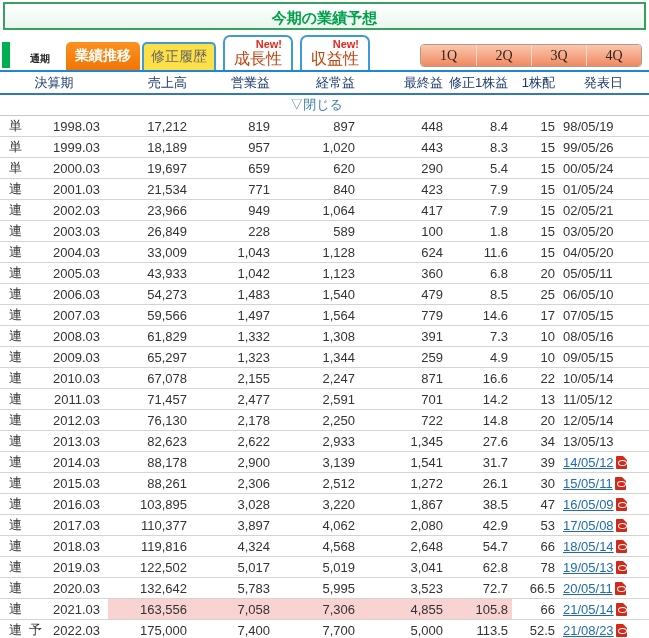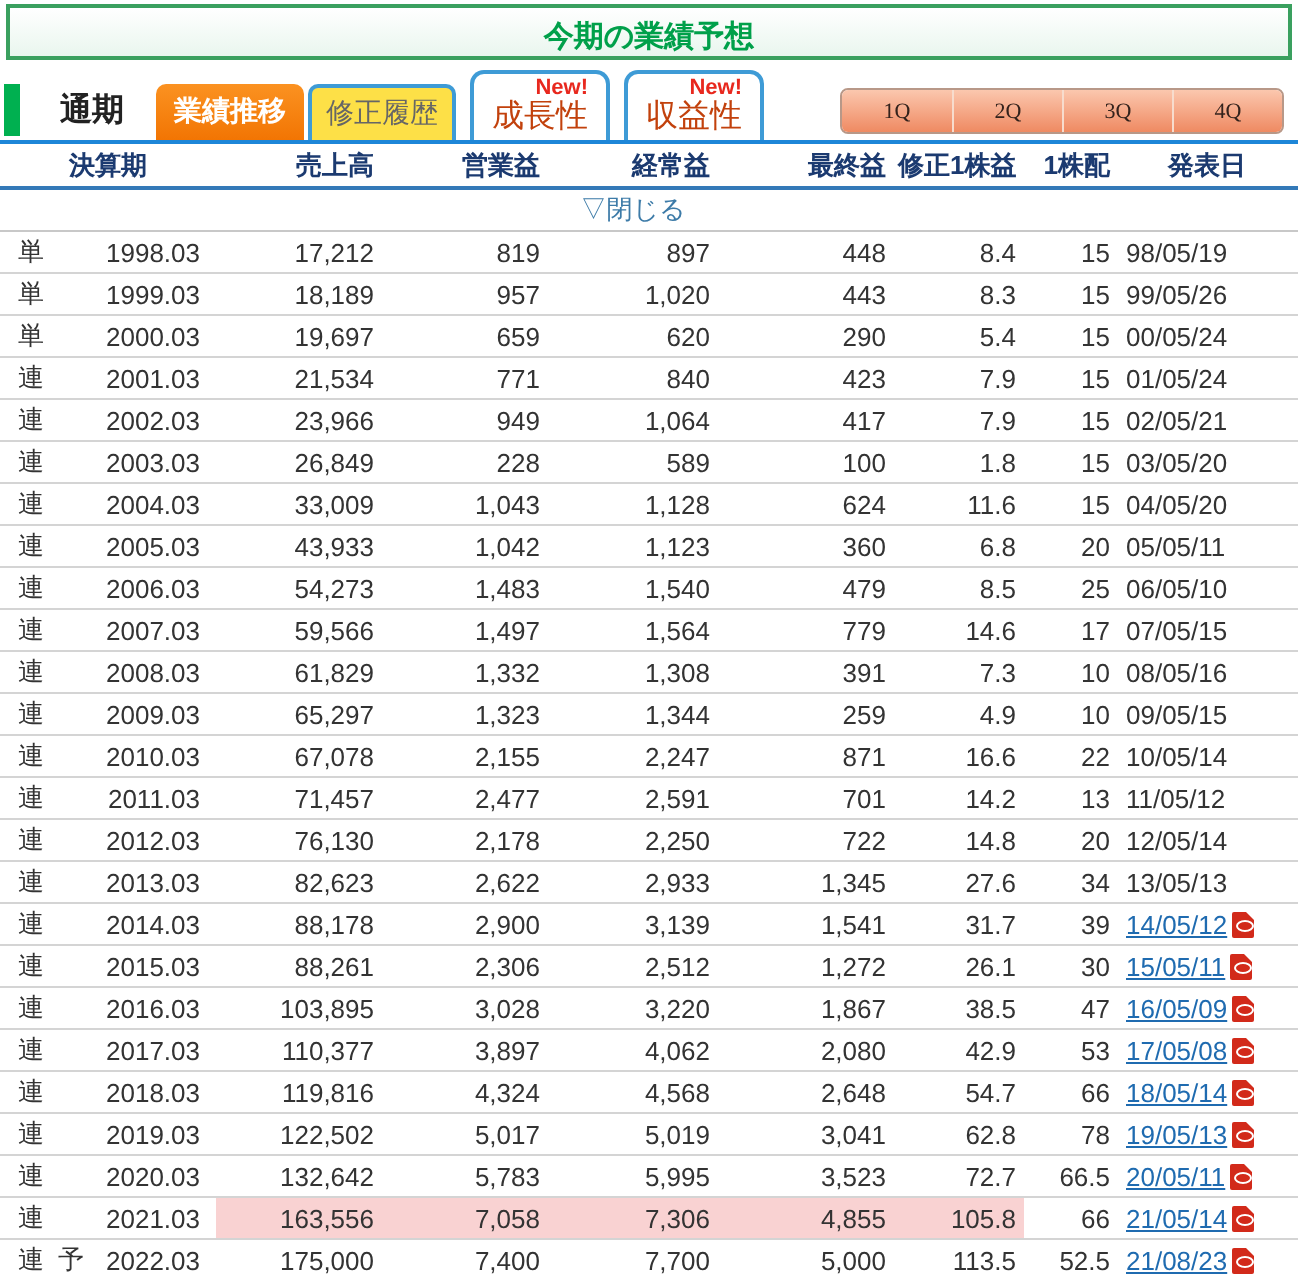--- a/index.html
+++ b/index.html
@@ -13,41 +13,41 @@
        background:#fff;color:#333;overflow:hidden;}
   .title-box{margin:2px 3px 0;height:28px;border:2px solid var(--c-border-green);
        background:linear-gradient(#ffffff,#e9f6ee);
        display:flex;align-items:flex-end;justify-content:center;}
   .title-box span{color:var(--c-title);font-weight:bold;font-size:15px;}
   .tabbar{position:relative;margin-top:8px;height:34px;display:flex;
        align-items:flex-end;border-bottom:2px solid var(--c-blue-line);}
   .greenbar{position:absolute;left:2px;bottom:2px;width:8px;height:26px;
        background:var(--c-green-bar);}
   .tab{cursor:pointer;white-space:nowrap;}
-  .tab.plain{margin-left:18px;font-weight:bold;font-size:16px;padding:4px 12px;color:#222;}
+  .tab.plain{margin-left:18px;font-weight:bold;font-size:10px;padding:4px 12px;color:#222;}
   .tab.active{background:linear-gradient(var(--c-active-tab1),var(--c-active-tab2));
        color:#fff;font-weight:bold;font-size:14px;padding:5px 9px;
        border-radius:5px 5px 0 0;margin-left:4px;}
   .tab.bordered{border:2px solid var(--c-tab-border);border-bottom:none;
        border-radius:5px 5px 0 0;color:#666;font-size:14px;padding:4px 7px;
        margin-left:2px;background:#fde047;}
   .tab.newtab{border:2px solid var(--c-tab-border);border-bottom:none;
        border-radius:7px 7px 0 0;margin-left:7px;padding:1px 9px 2px;
        text-align:right;background:#fff;line-height:1.1;}
   .newtab .new{display:block;color:var(--c-new);font-weight:bold;font-size:11px;}
   .newtab .nlabel{display:block;color:#c2410c;font-size:16px;}
   .quarters{position:absolute;right:7px;bottom:3px;display:flex;
        border:1px solid #b89888;border-radius:4px;overflow:hidden;}
   .qbtn{width:55px;height:21px;background:linear-gradient(#fbc7ae,#ef8a62);
-       color:#33221c;font-family:"Liberation Serif",serif;font-size:11px;
+       color:#33221c;font-family:"Liberation Serif",serif;font-size:14px;
        display:flex;align-items:center;justify-content:center;
        border-left:1px solid #f7dccd;cursor:pointer;}
   .qbtn:first-child{border-left:none;}
   table{width:649px;border-collapse:collapse;table-layout:fixed;font-size:13px;}
-  th{white-space:nowrap;font-weight:bold;color:var(--c-navy);}
+  th{white-space:nowrap;font-weight:normal;color:var(--c-navy);}
   tr.head th{height:22px;border-bottom:2px solid #3379b8;}
   th.c-period{text-align:center;}
   th.num,td.num{text-align:right;padding-right:5px;white-space:nowrap;}
   th.c-eps,td.c-eps{padding-right:4px;}
   th.c-div,td.c-div{padding-right:3px;}
   th.c-date{text-align:center;}
   .close-row td{height:21px;text-align:center;border-bottom:1px solid #c8c8c8;
        padding-right:17px;}
   .close-link{color:var(--c-close);font-size:13px;cursor:pointer;text-decoration:none;}
   tbody td{height:19px;border-bottom:1px solid #d4d4d4;white-space:nowrap;}

